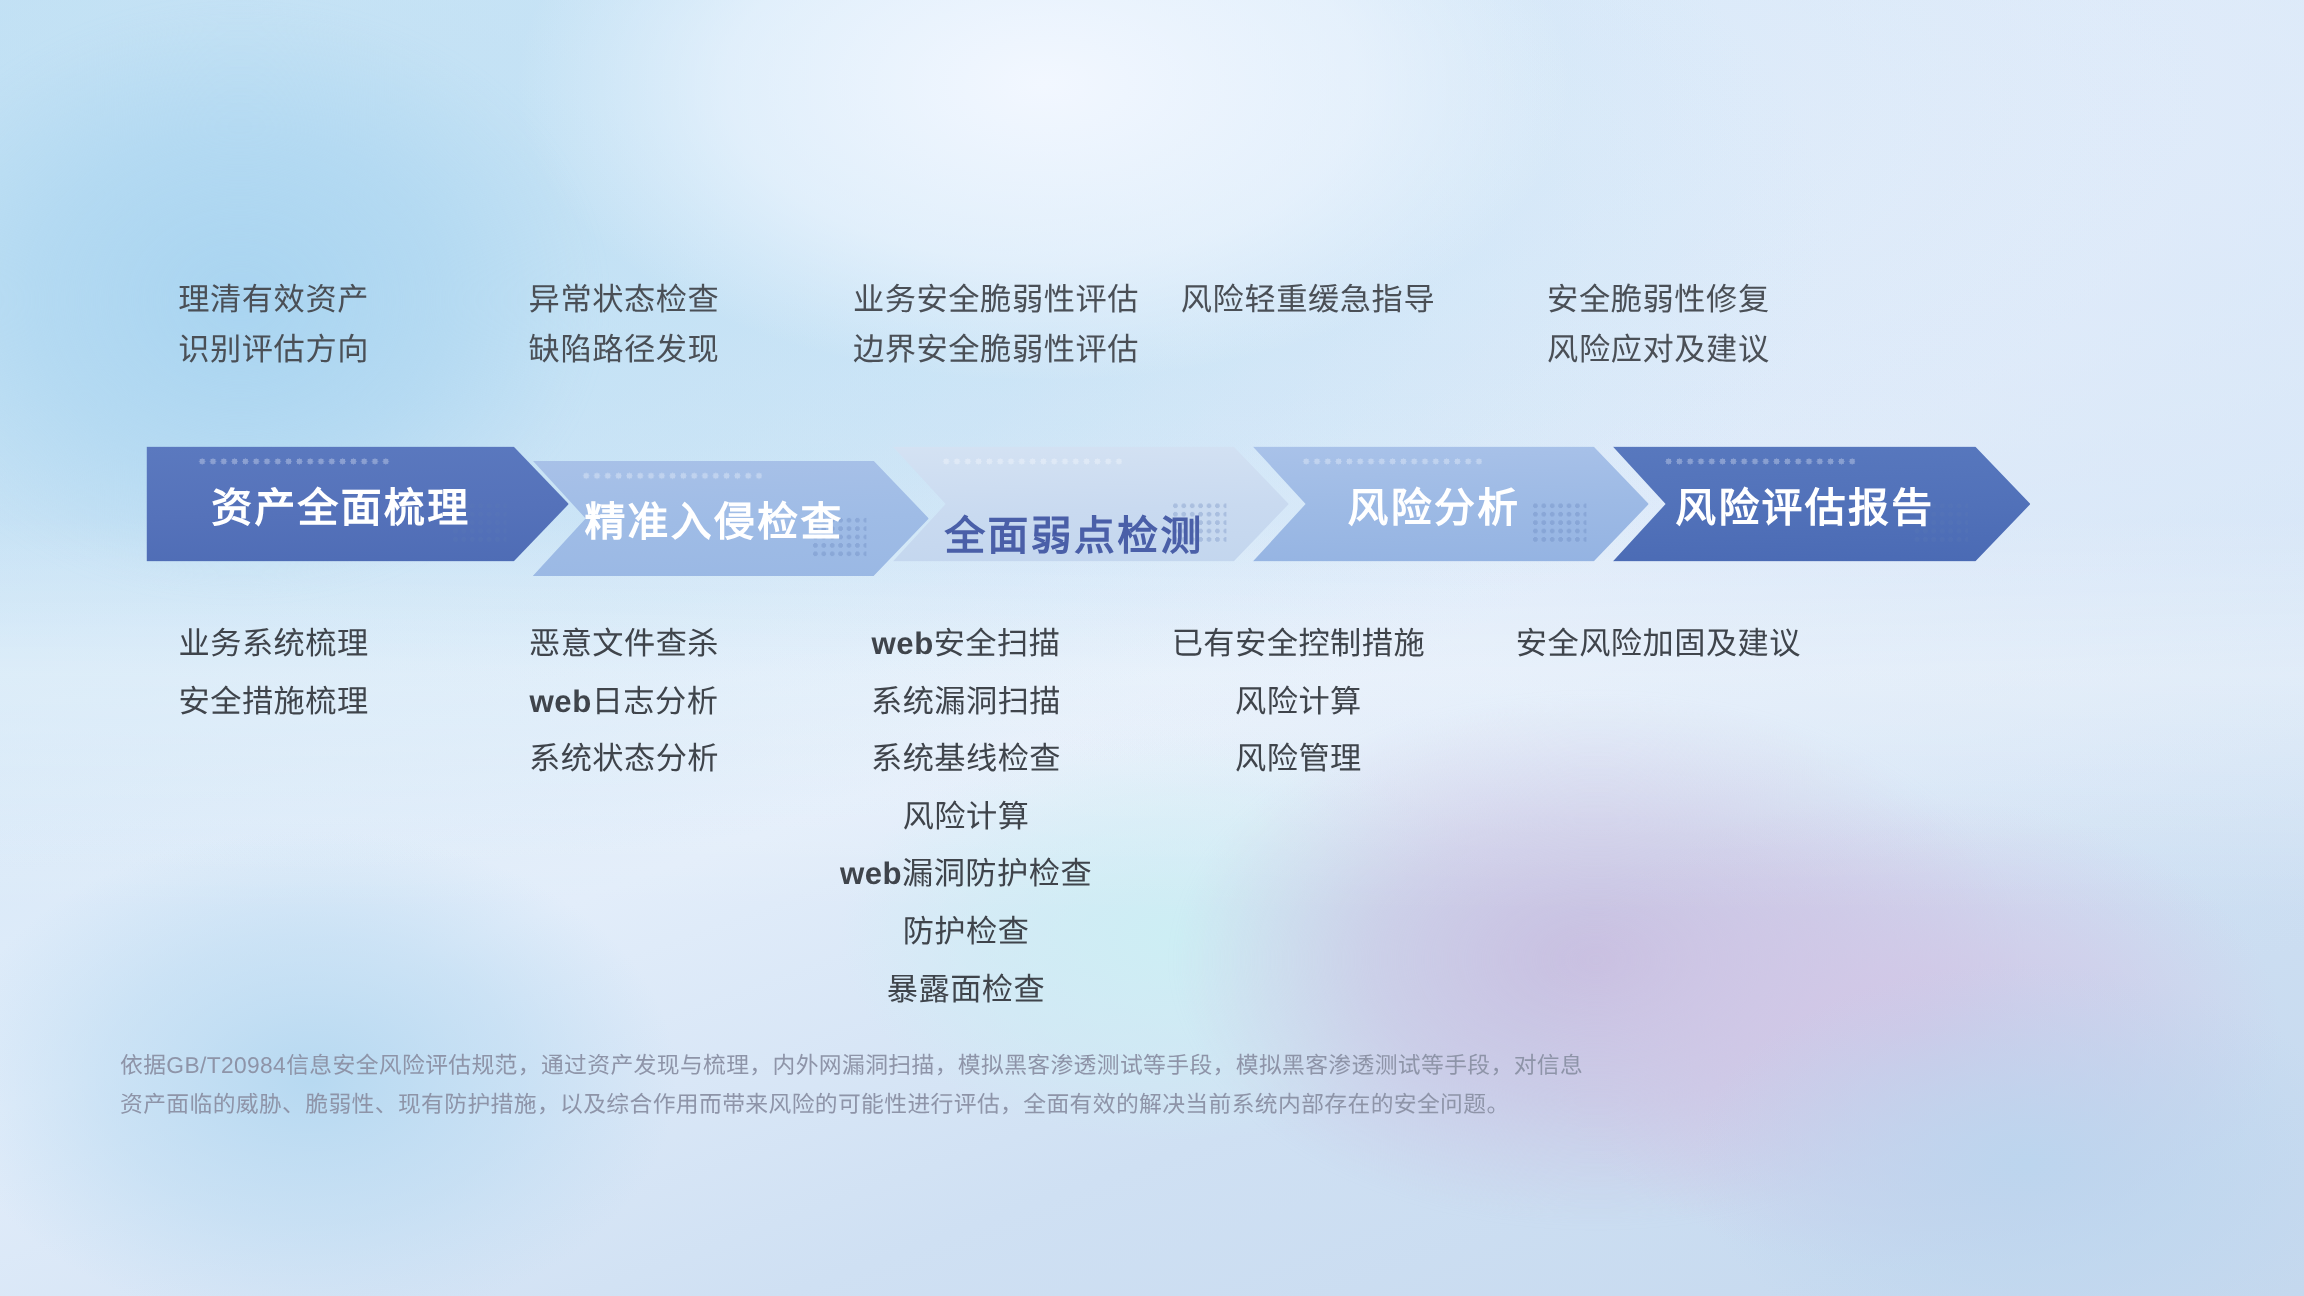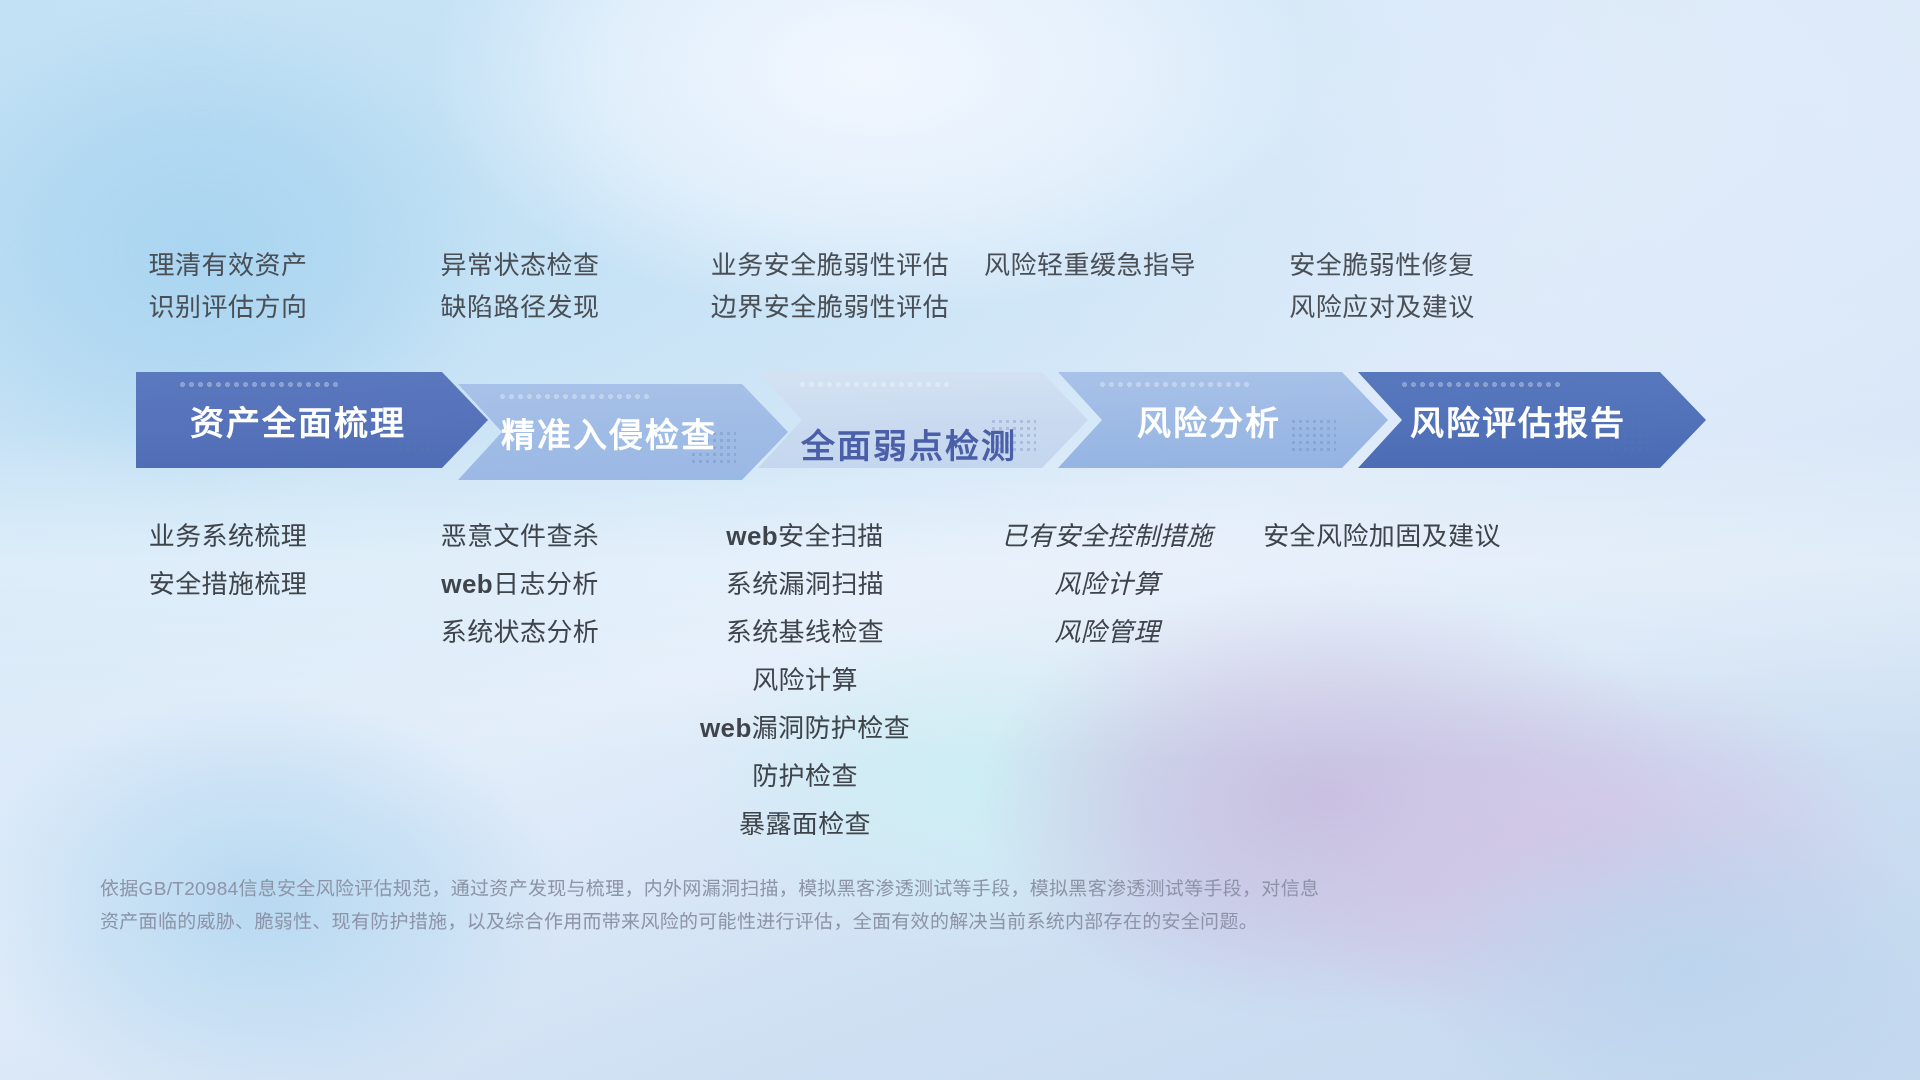--- a/index.html
+++ b/index.html
@@ -56,33 +56,32 @@
     background:linear-gradient(180deg,rgba(255,255,255,0) 0%,rgba(255,255,255,.30) 40%,rgba(255,255,255,.14) 75%,rgba(255,255,255,0) 100%);
   }
 
   
   #stage{ position:absolute; inset:0; }
 
   
   .top-row{
     position:absolute; left:0; top:236px; width:1651px; height:110px;
     display:flex;
-    margin-top:16px;
   }
   .top-cell{
     display:flex; flex-direction:column; align-items:center; justify-content:flex-start;
     gap:16px;
   }
   .note{
     font-size:26px; color:#4a4f56; letter-spacing:.5px; line-height:1; white-space:nowrap;
   }
 
   
   .band{
-    position:absolute; left:88px; top:372px; width:1760px; height:96px;
+    position:absolute; left:74px; top:372px; width:1760px; height:96px;
     display:flex;
     padding-left:48px;
   }
   .chev{
     position:relative; height:96px;
     display:flex; align-items:center; justify-content:center;
     margin-right:-30px;
   }
   .chev .shape{
     position:absolute; inset:0;
@@ -236,21 +235,21 @@
       </div>
       <div class="bot-cell" style="position: absolute; left: 575px; width: 460px;">
         <div class="item"><b>web</b>安全扫描</div>
         <div class="item">系统漏洞扫描</div>
         <div class="item">系统基线检查</div>
         <div class="item">风险计算</div>
         <div class="item"><b>web</b>漏洞防护检查</div>
         <div class="item">防护检查</div>
         <div class="item">暴露面检查</div>
       </div>
-      <div class="bot-cell" style="position: absolute; left: 877px; width: 460px; font-style: italic;">
+      <div class="bot-cell" style="position: absolute; left: 852px; width: 460px;">
         <div class="item">已有安全控制措施</div>
         <div class="item">风险计算</div>
         <div class="item">风险管理</div>
       </div>
       <div class="bot-cell" style="position: absolute; left: 1152px; width: 460px;">
         <div class="item">安全风险加固及建议</div>
       </div>
     </div>
 
   <div class="disclaimer">

